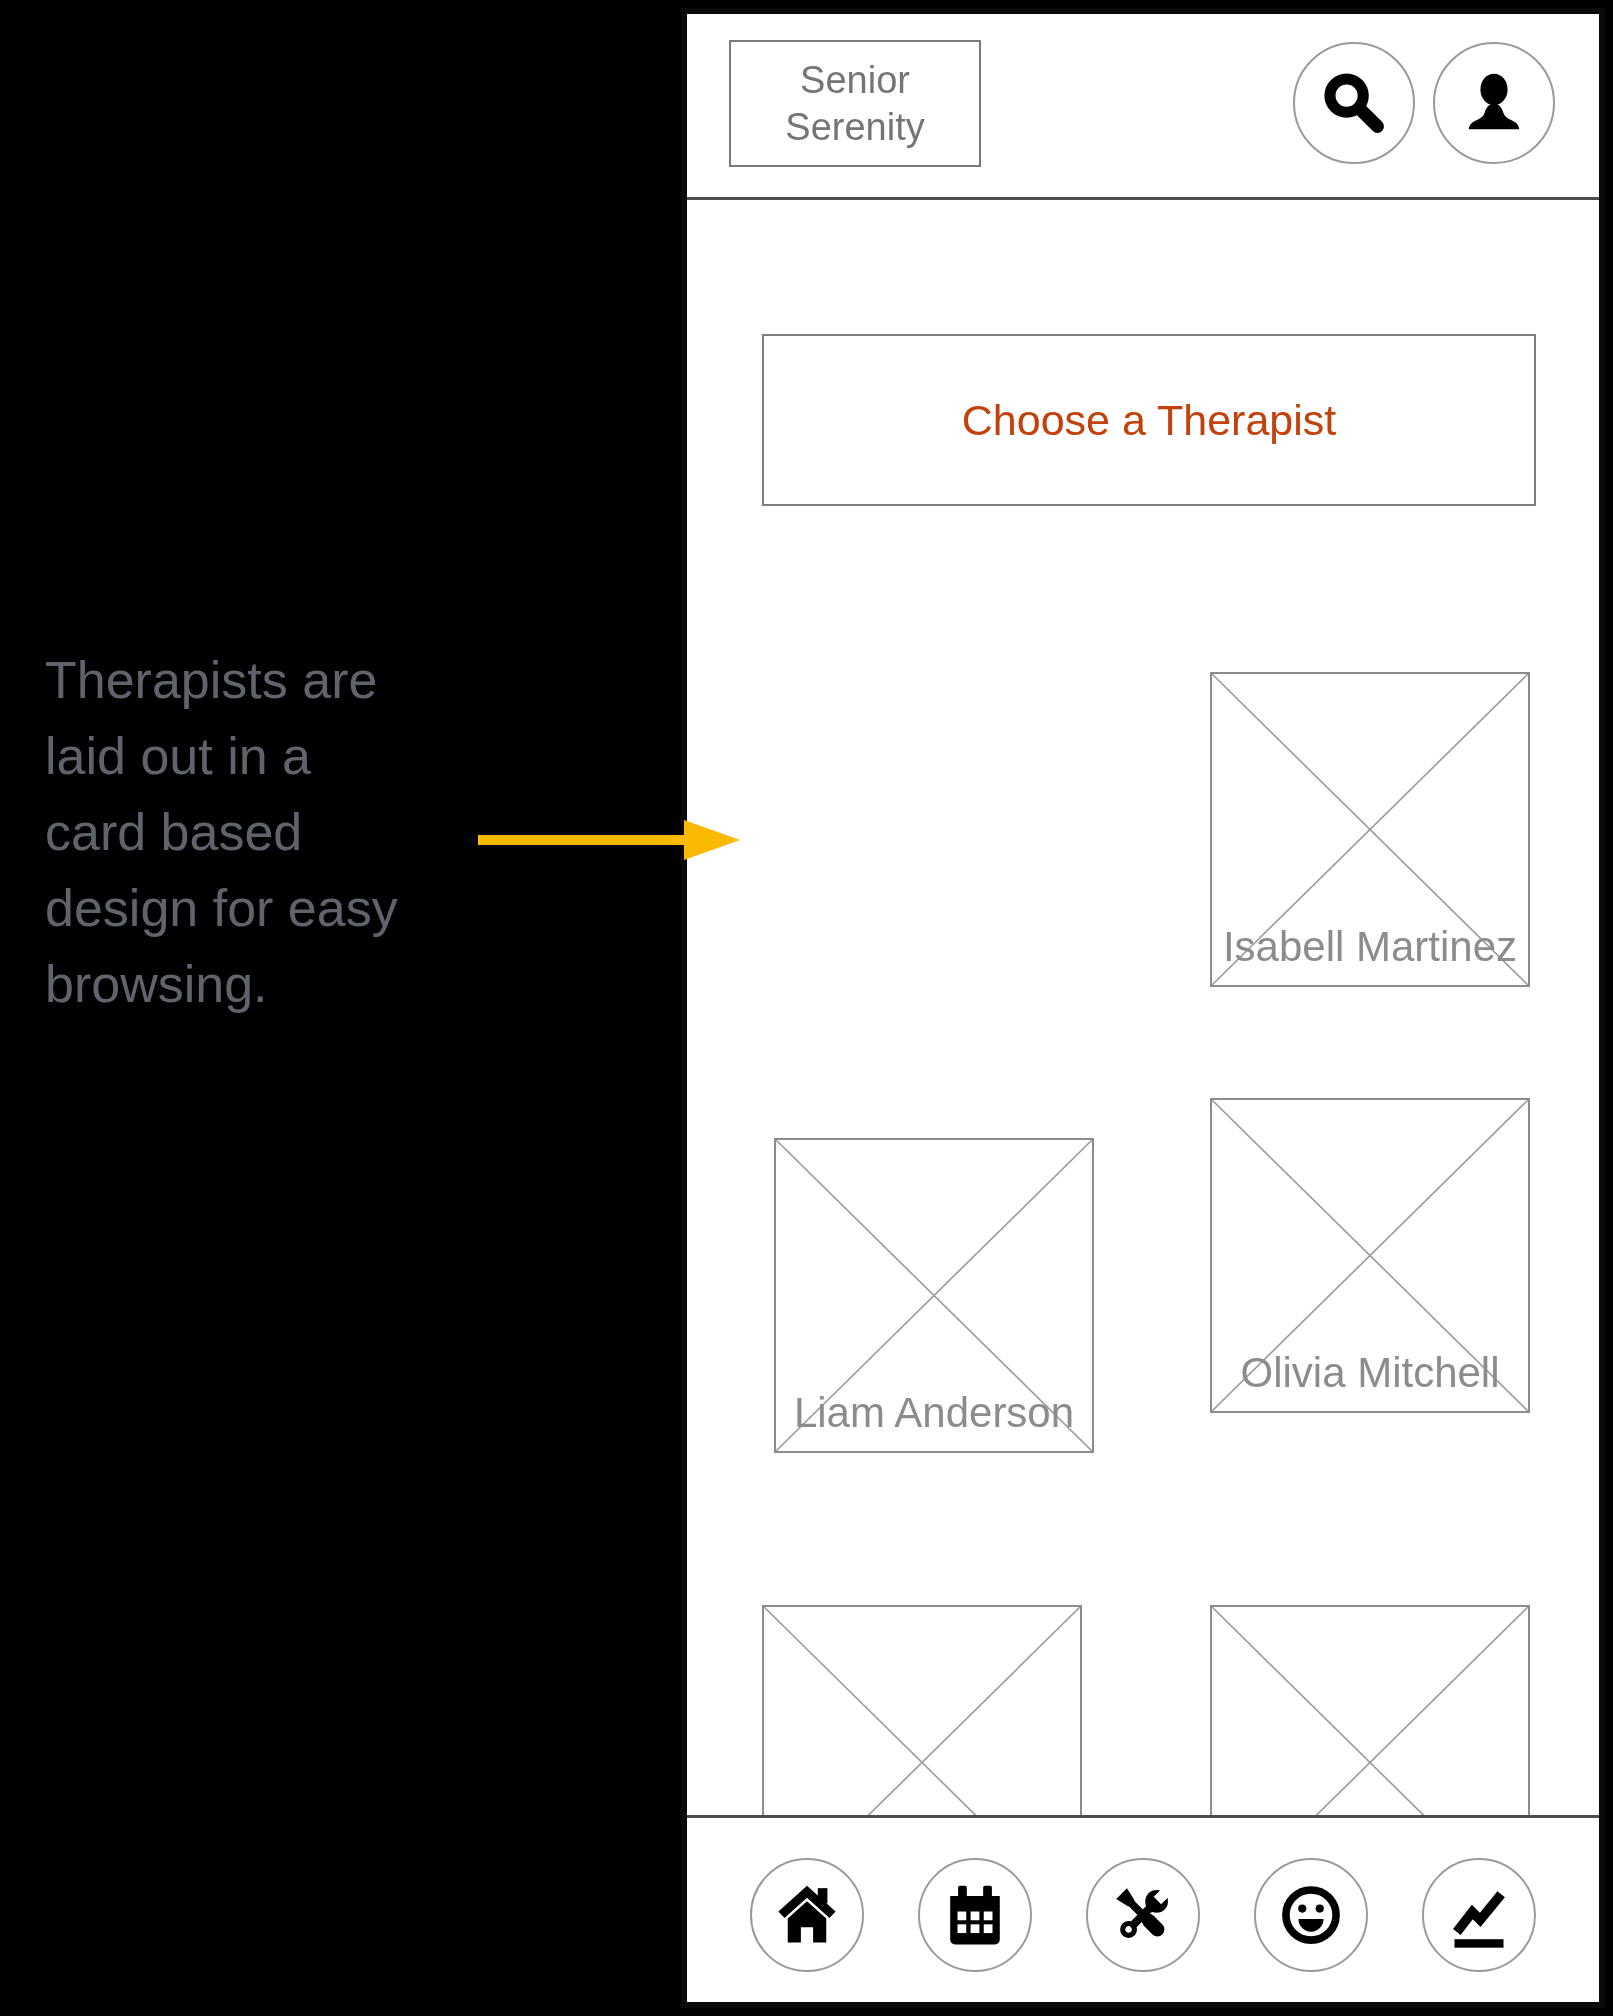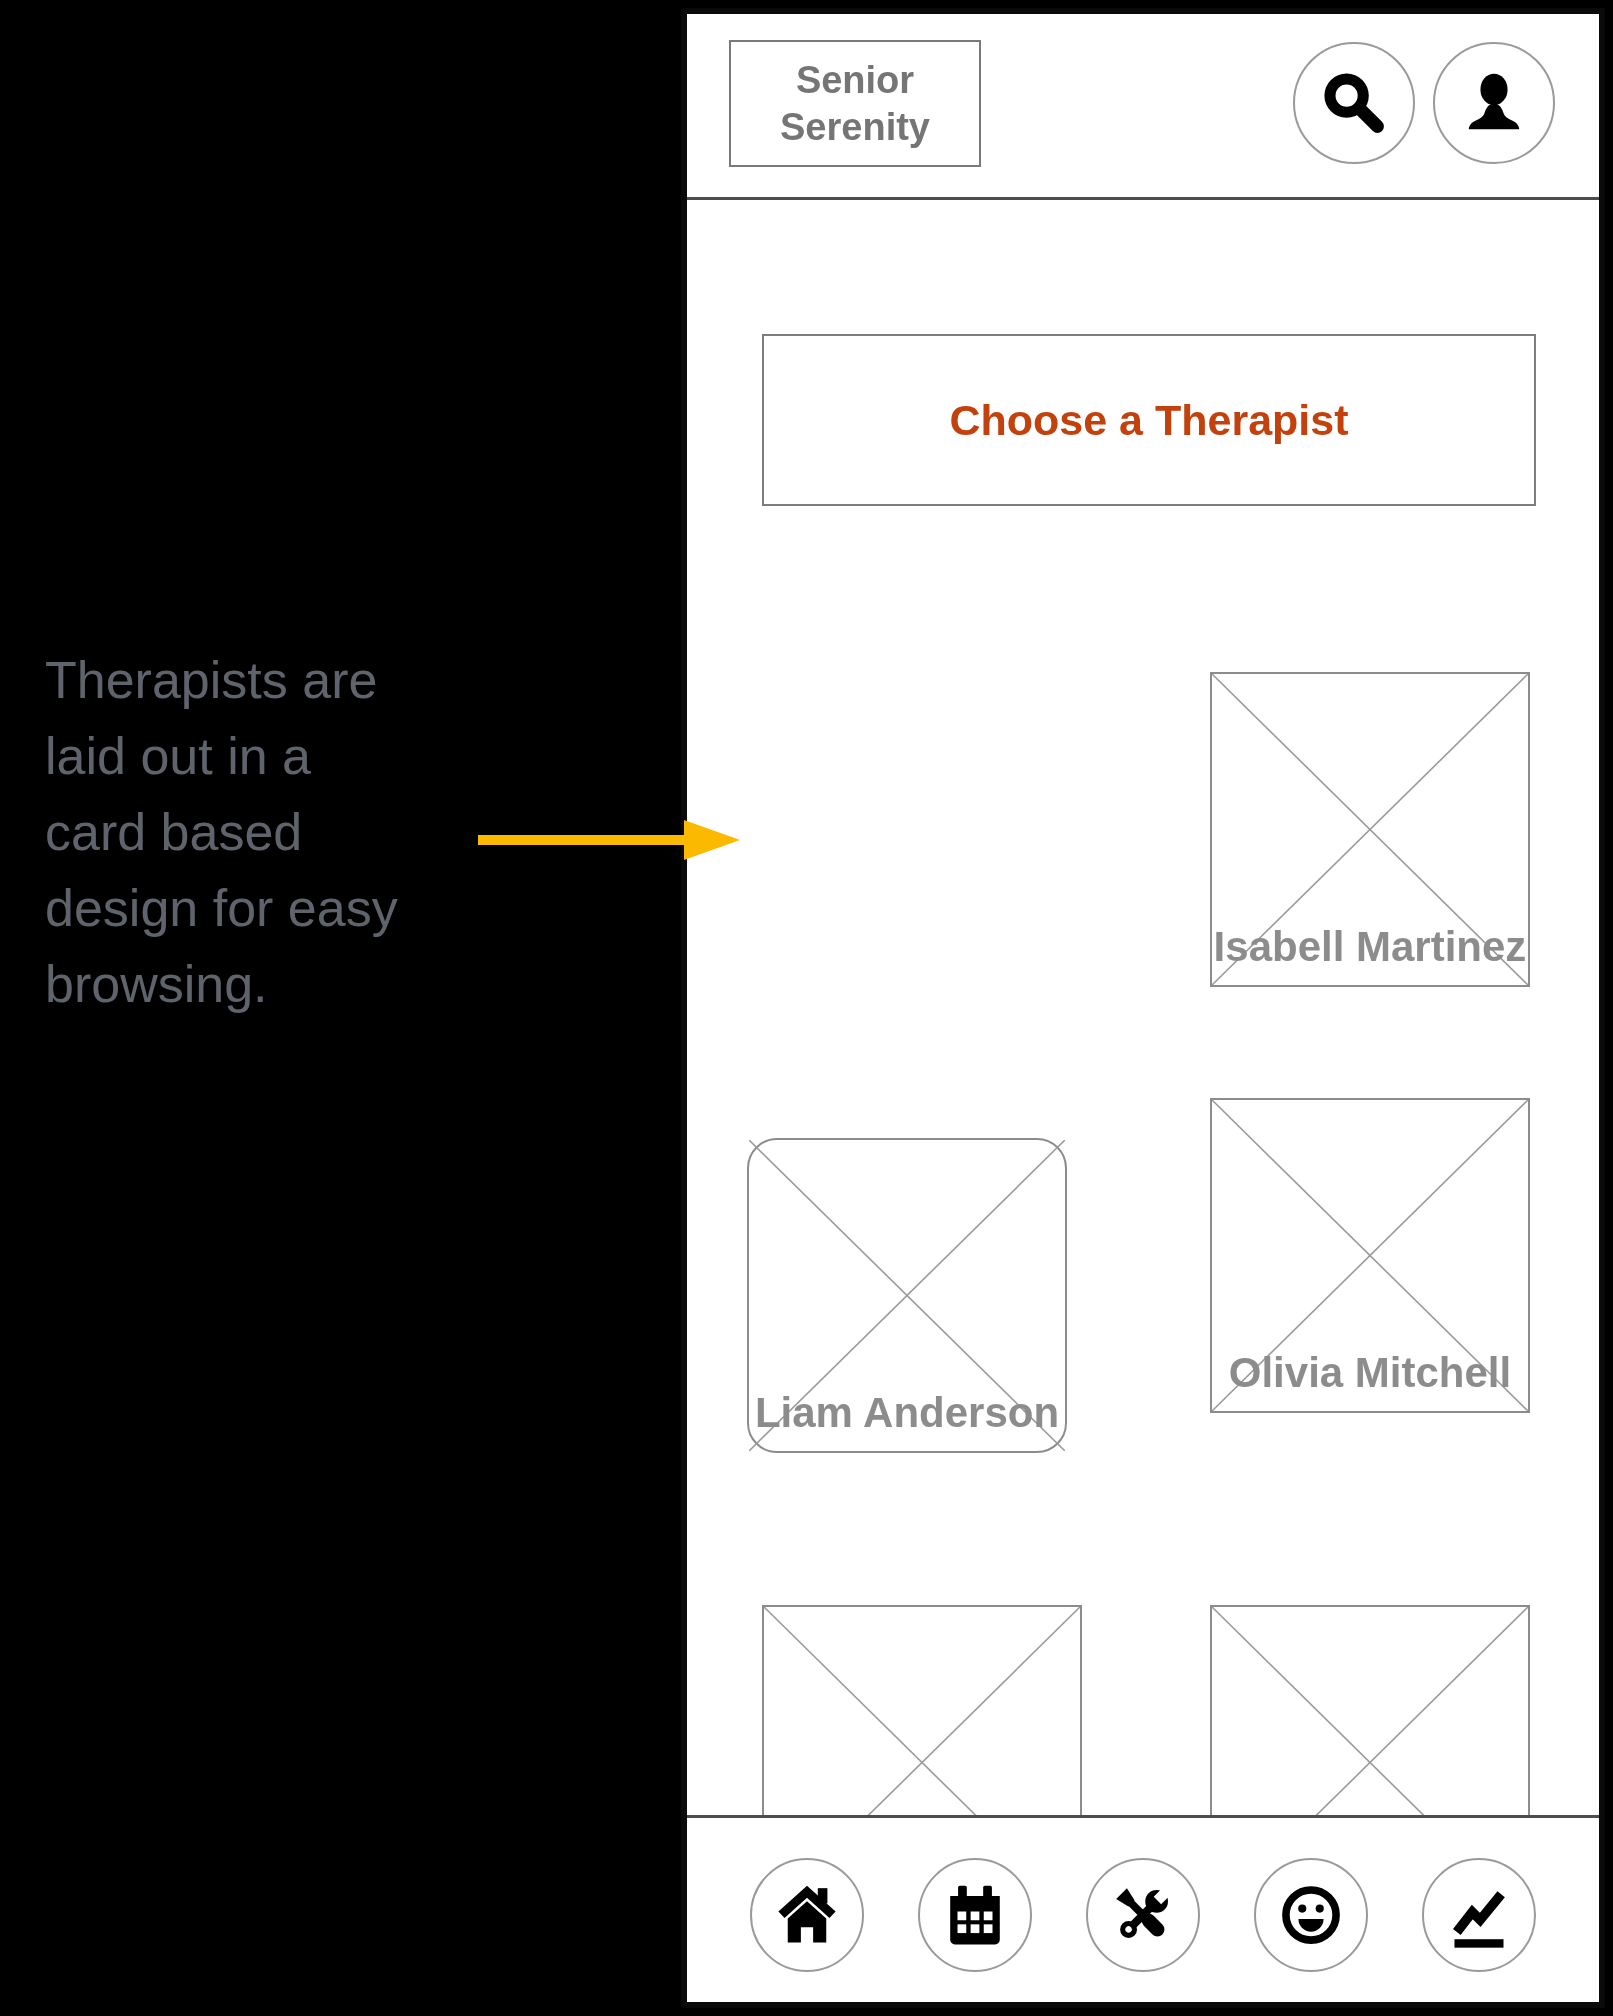--- a/index.html
+++ b/index.html
@@ -8,21 +8,21 @@
 
   
   .annotation{position:absolute;left:45px;top:642px;width:490px;
               font-size:52px;line-height:76px;color:#5F646C;
               white-space:pre-line;font-weight:400;letter-spacing:0px;}
   .arrow-svg{position:absolute;left:478px;top:816px;width:264px;height:48px;z-index:6;}
 
   
   .phone{position:absolute;left:681px;top:8px;width:924px;height:2000px;
          background:#fff;border:6px solid #0a0a0a;box-sizing:border-box;z-index:2;}
-  .phone-inner{position:relative;width:912px;height:1988px;overflow:hidden;font-weight:bold;}
+  .phone-inner{position:relative;width:912px;height:1988px;overflow:hidden;}
 
   
   .app-header{position:absolute;left:0;top:0;width:100%;height:183px;
               border-bottom:3px solid #4d4d4d;background:#fff;box-sizing:content-box;}
   .logo-box{position:absolute;left:42px;top:26px;width:248px;height:123px;
             border:2px solid #7a7a7a;display:flex;align-items:center;justify-content:center;
             text-align:center;color:#757575;font-size:38px;line-height:47px;white-space:pre-line;}
   .circle-btn{position:absolute;top:28px;width:122px;height:122px;border:2px solid #9a9a9a;
               border-radius:50%;box-sizing:border-box;background:#fff;
               display:flex;align-items:center;justify-content:center;}
@@ -38,21 +38,21 @@
 
   
   .card{position:absolute;width:320px;height:315px;border:2px solid #8c8c8c;
         box-sizing:border-box;background:#fff;}
   .card .xph{position:absolute;left:0;top:0;width:100%;height:100%;}
   .card .xph line{stroke:#9a9a9a;stroke-width:1.6;}
   .card .tname{position:absolute;left:0;bottom:14px;width:100%;text-align:center;
                font-size:42px;color:#8c8c8c;}
   .card.c1{left:75px;top:658px;}
   .card.c2{left:523px;top:658px;}
-  .card.c3{left:60px;top:1124px;border-radius:30px;}
+  .card.c3{left:87px;top:1124px;}
   .card.c4{left:523px;top:1084px;}
   .card.c5{left:75px;top:1591px;}
   .card.c6{left:523px;top:1591px;}
 
   
   .bottom-nav{position:absolute;left:0;top:1801px;width:100%;height:187px;background:#fff;
               border-top:3px solid #4d4d4d;box-sizing:content-box;z-index:10;
               display:flex;justify-content:center;align-items:flex-start;gap:54px;
               padding-top:40px;}
   .nav-circle{width:114px;height:114px;border:2px solid #9a9a9a;border-radius:50%;

